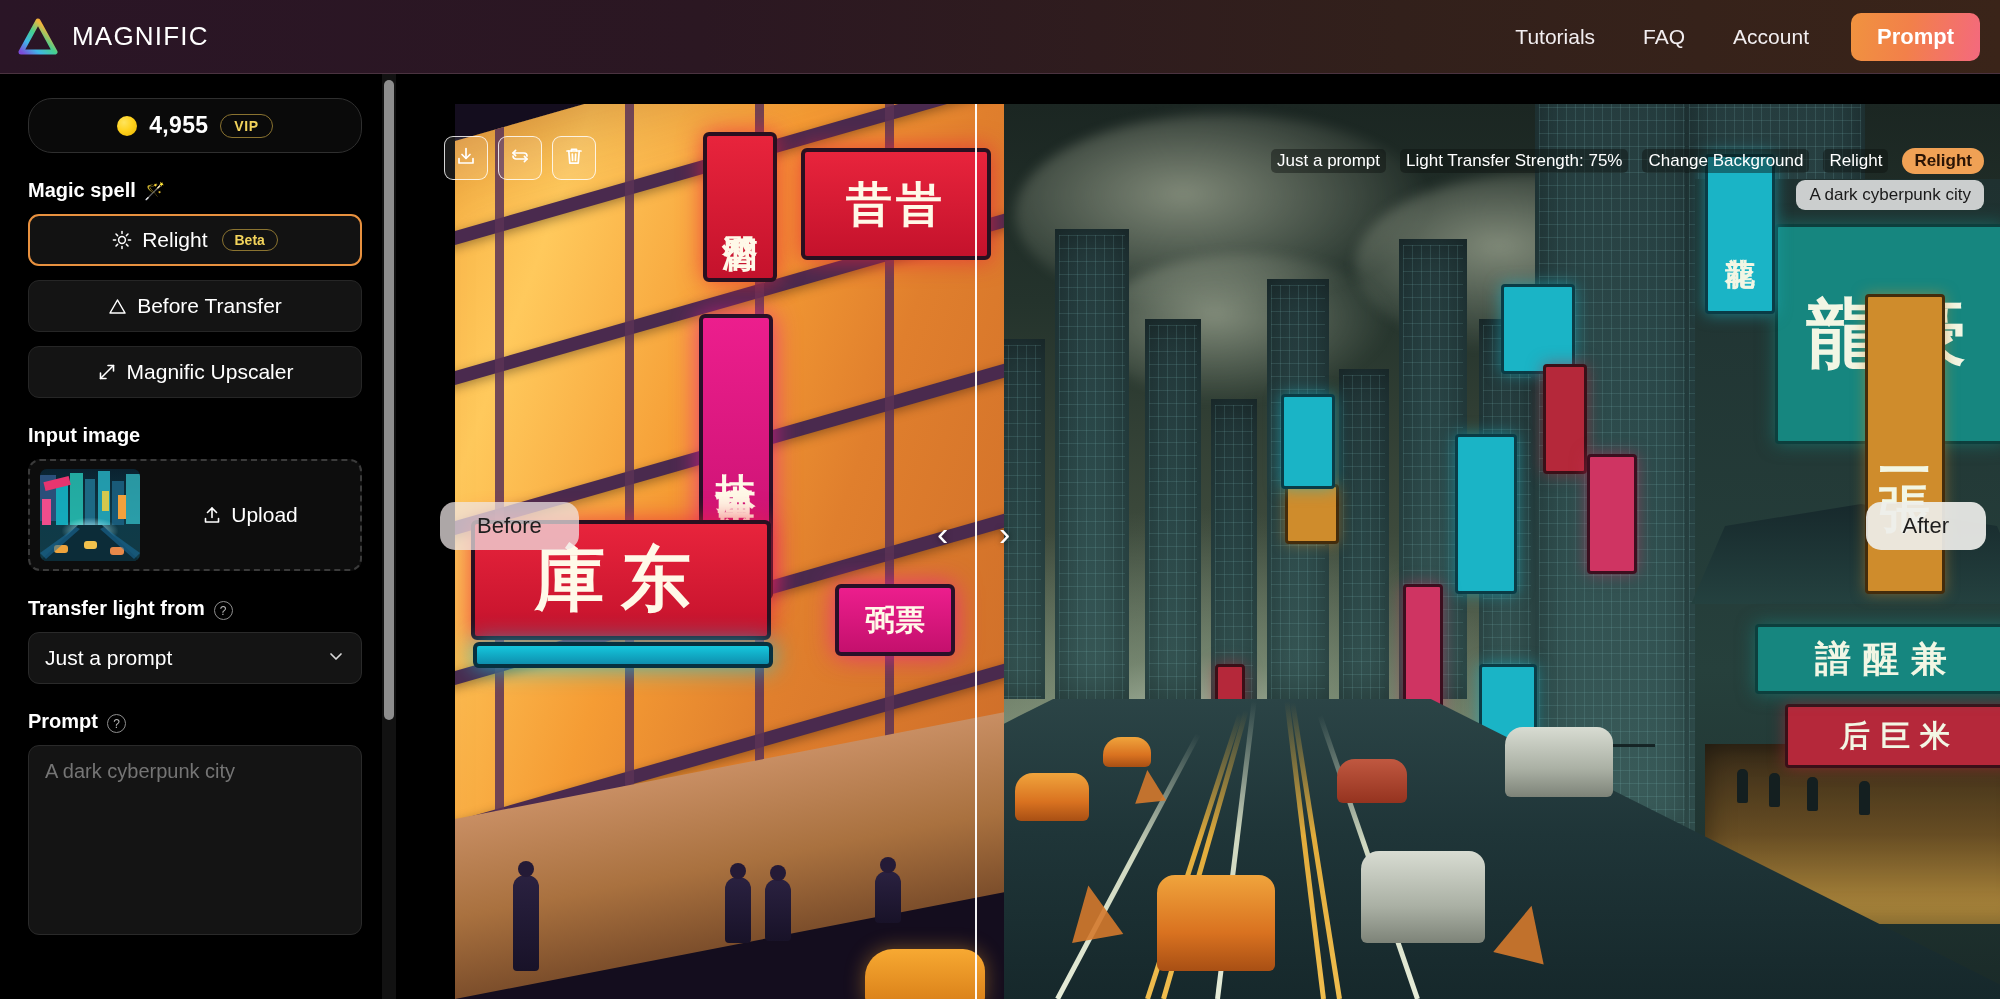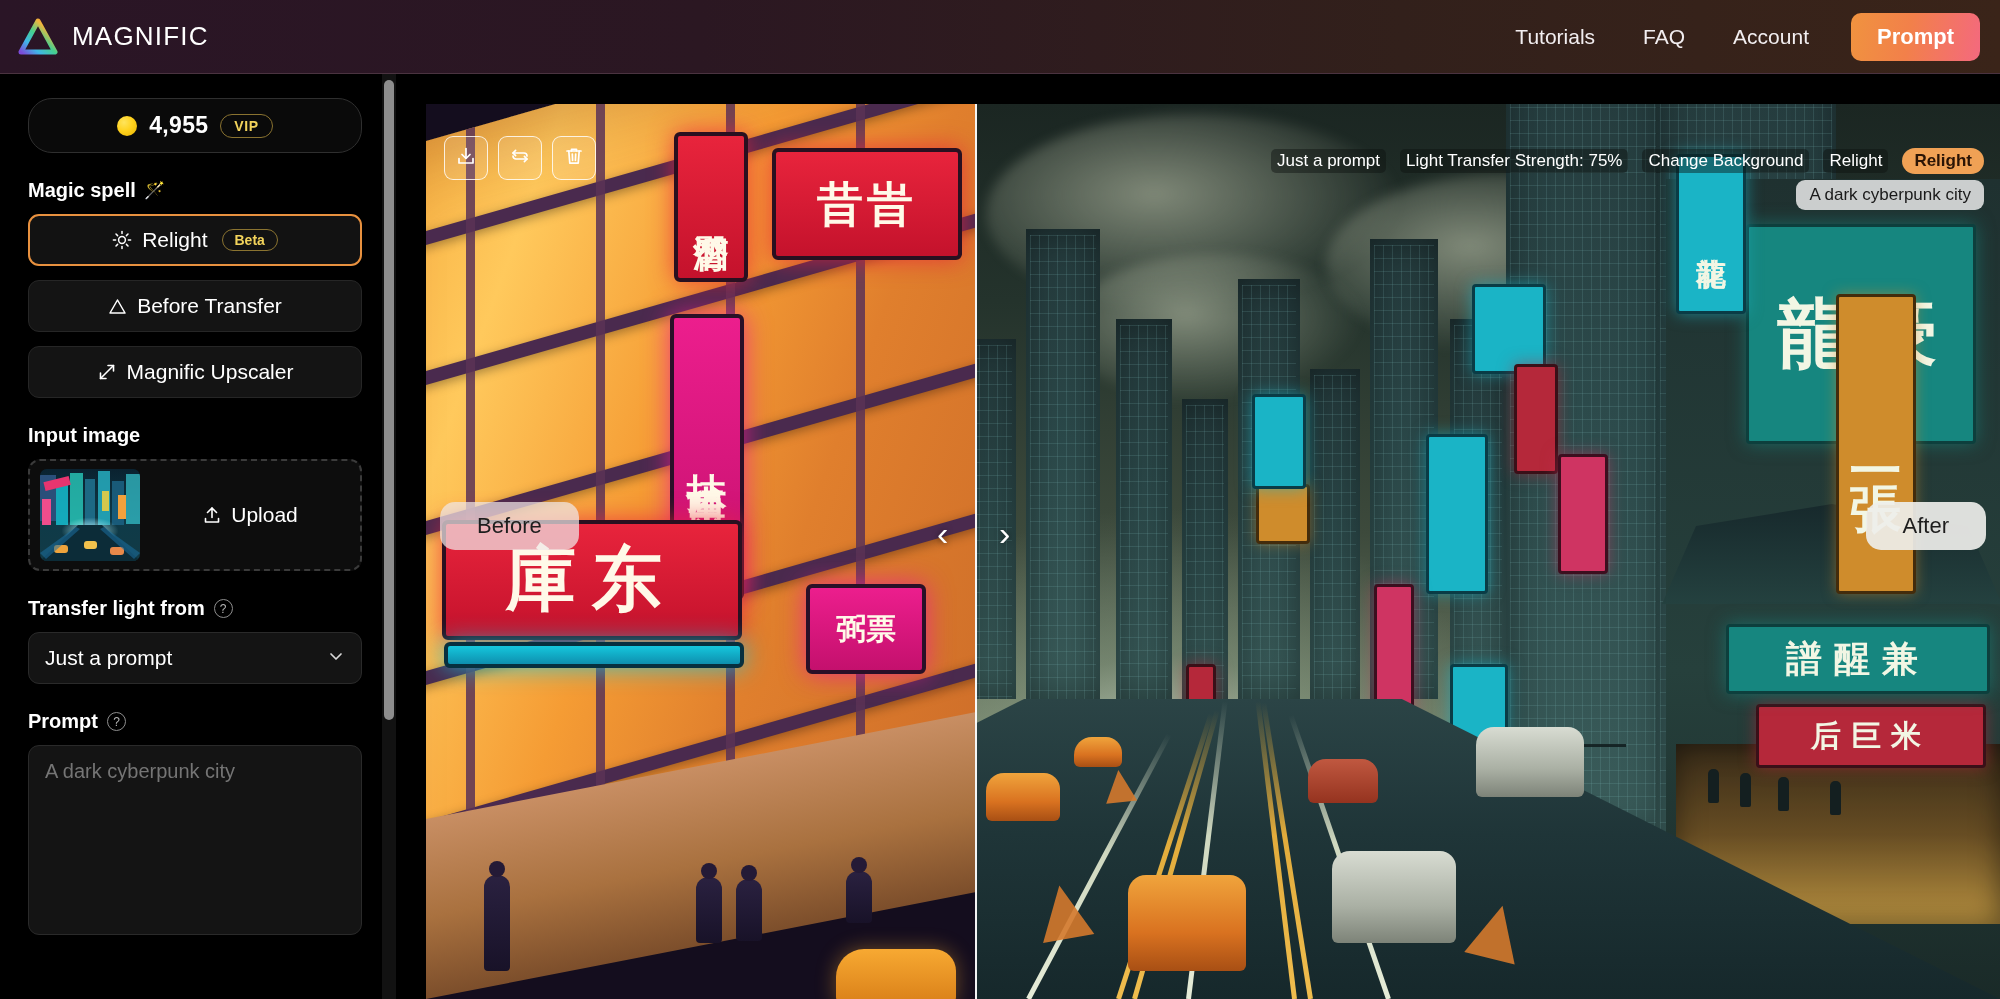--- a/index.html
+++ b/index.html
@@ -53,21 +53,21 @@
   .coin { width: 20px; height: 20px; border-radius: 50%;
     background: radial-gradient(circle at 35% 32%, #ffe45c 0%, #ffd21e 45%, #e8b400 100%); }
   .credits-num { color: #fff; font-size: 23px; font-weight: 600; letter-spacing: .3px; }
   .vip-badge {
     border: 1px solid #8a7330; border-radius: 12px; color: #f2d35b;
     font-size: 14px; font-weight: 700; letter-spacing: .6px; padding: 3px 13px;
   }
 
   .section-label {
     color: #fff; font-size: 20px; font-weight: 700;
-    margin: 26px 0 12px 0; display: flex; align-items: center; gap: 9px;
+    margin: 26px 0 12px 0; display: flex; align-items: flex-end; gap: 9px;
   }
   .help-dot {
     width: 19px; height: 19px; border-radius: 50%; border: 1.5px solid #8e8e8e;
     color: #b5b5b5; font-size: 12px; font-weight: 400;
     display: inline-flex; align-items: center; justify-content: center; cursor: pointer;
   }
   .wand { font-size: 17px; }
 
   .spell-btn {
     width: 334px; height: 52px; border-radius: 11px; background: #141414;
@@ -122,21 +122,21 @@
 
   
   .canvas {
     position: absolute; top: 74px; left: 398px;
     width: 1602px; height: 925px; background: #000; overflow: hidden;
   }
   .image-stage {
     position: absolute; top: 30px; left: 28px;
     width: 1574px; height: 895px; overflow: hidden;
   }
-  .half { position: absolute; top: 0; height: 895px; overflow: hidden; }
+  .half { position: absolute; top: 0; height: 895px; overflow: hidden; margin-left: 29px; }
   .half-before { left: 0; width: 549px; }
   .half-after  { left: 549px; width: 1025px; }
   .scene { position: absolute; top: 0; left: 0; width: 1574px; height: 895px; }
   .half-after .scene { left: -549px; }
 
   
   .b-bg {
     position: absolute; inset: 0;
     background:
       radial-gradient(ellipse 420px 300px at 72% 12%, #2a1d3a 0%, #140d1e 60%),
@@ -492,21 +492,21 @@
           <div class="b-winseam" style="left:380px"></div>
           <div class="b-winseam" style="left:510px"></div>
 
         </div>
 
         <div class="b-sign sign-red" style="left:248px; top:28px; width:74px; height:150px; font-size:36px; writing-mode:vertical-rl;">臀泗</div>
         <div class="b-sign sign-red" style="left:346px; top:44px; width:190px; height:112px; font-size:46px; letter-spacing:4px;">昔旹</div>
         <div class="b-sign sign-pink" style="left:244px; top:210px; width:74px; height:286px; font-size:40px; writing-mode:vertical-rl; letter-spacing:10px;">抹甫県</div>
         <div class="b-sign sign-red" style="left:16px; top:416px; width:300px; height:120px; font-size:70px; letter-spacing:16px;">庫东</div>
         <div class="b-sign sign-cyan" style="left:18px; top:538px; width:300px; height:26px;"></div>
-        <div class="b-sign sign-pink" style="left:380px; top:480px; width:120px; height:90px; font-size:30px;">弼票</div>
+        <div class="b-sign sign-pink" style="left:380px; top:480px; width:120px; height:72px; font-size:30px;">弼票</div>
 
         <div class="b-street"></div>
         <div class="b-person" style="left:58px;  bottom:28px; height:96px;"></div>
         <div class="b-person" style="left:270px; bottom:56px; height:66px;"></div>
         <div class="b-person" style="left:310px; bottom:58px; height:62px;"></div>
         <div class="b-person" style="left:420px; bottom:76px; height:52px;"></div>
         <div class="b-car" style="left:410px; bottom:-6px;"></div>
       </div>
     </div>
 

